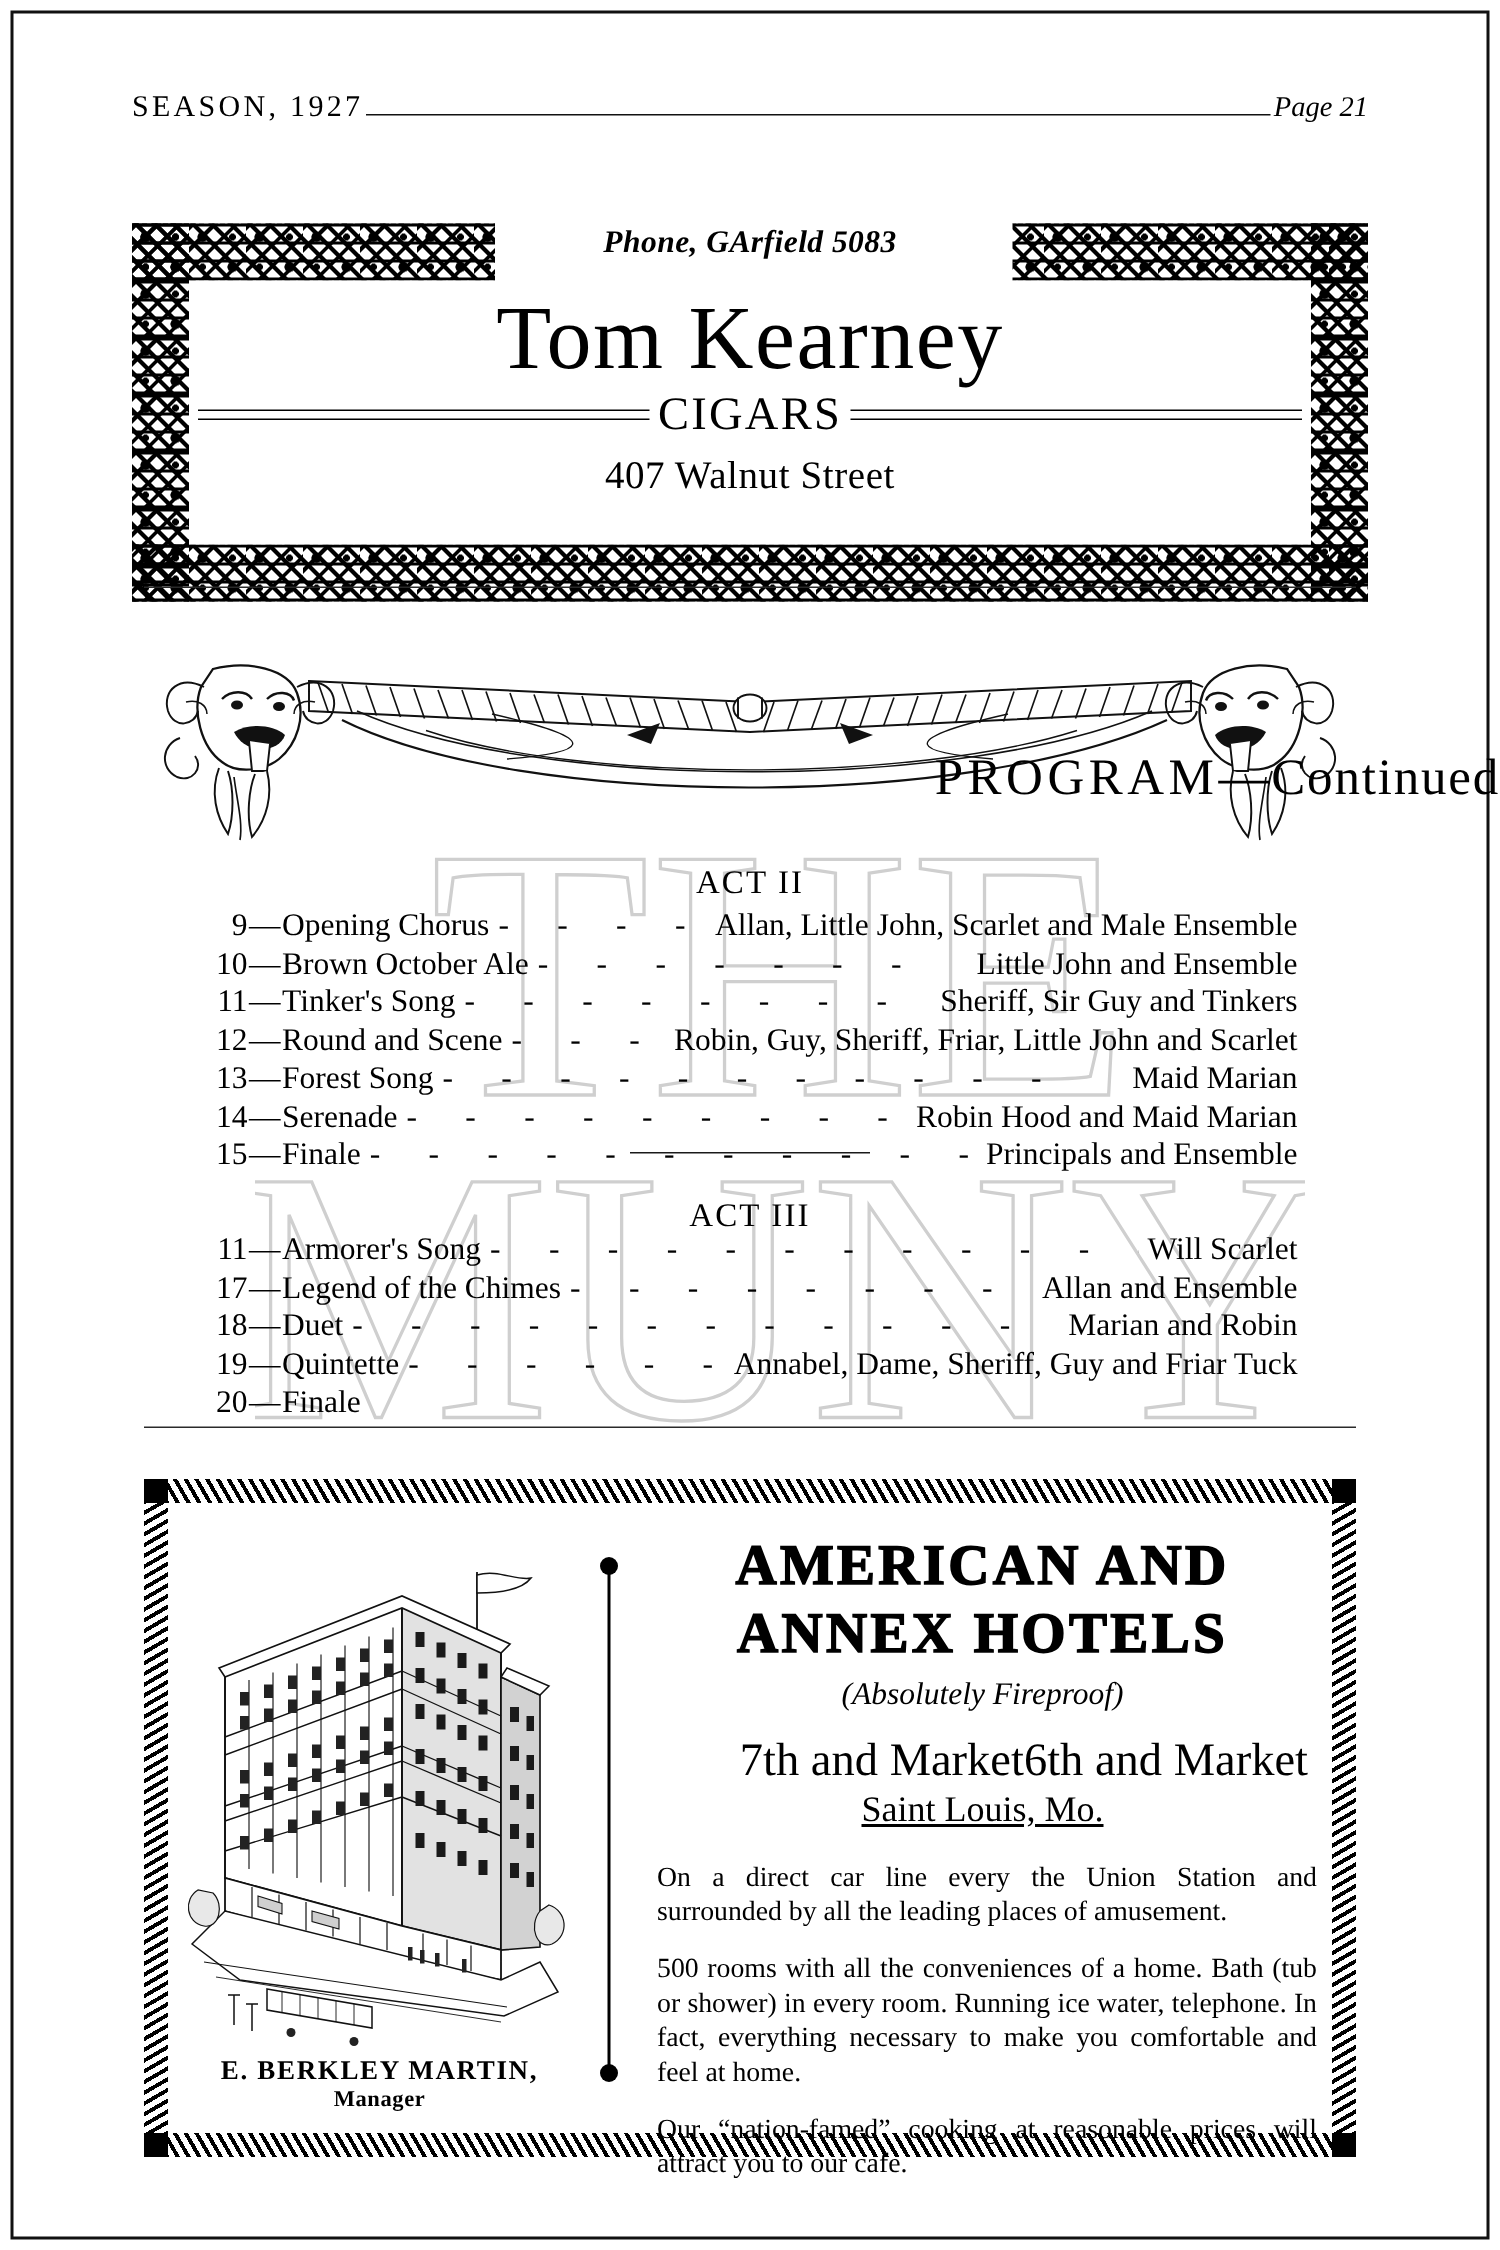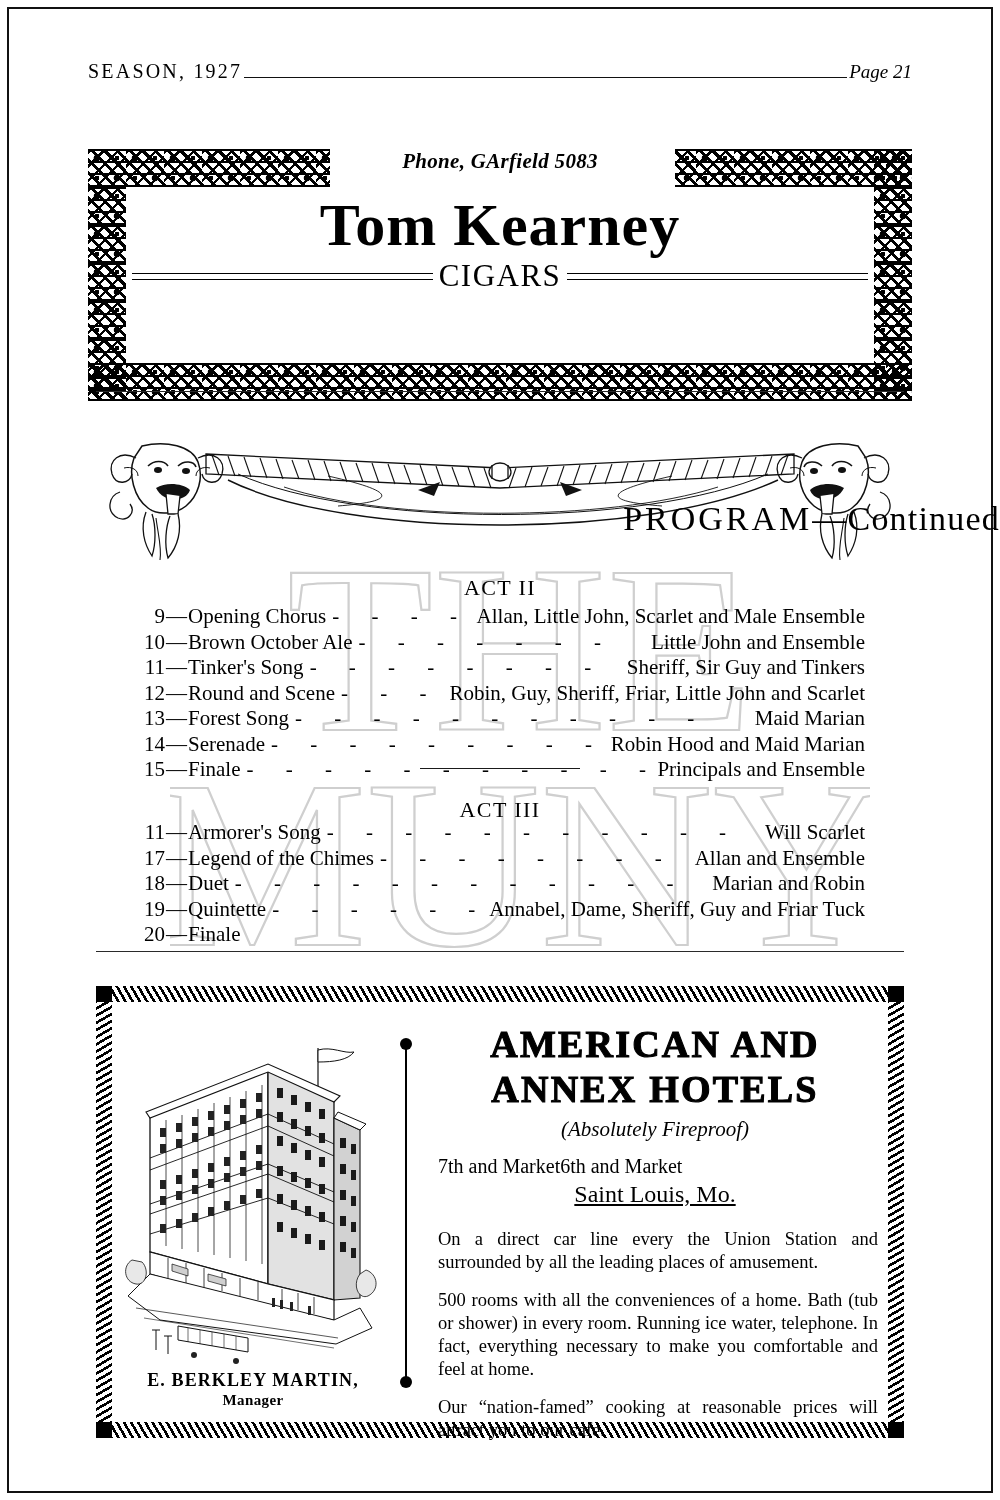--- a/index.html
+++ b/index.html
@@ -95,21 +95,20 @@
     font-style: italic;
     font-weight: 700;
     letter-spacing: 0.3px;
   }
   .cigar-name {
     margin-top: 8px;
     font-size: 60px;
     letter-spacing: 1px;
     line-height: 1.02;
     font-family: "Liberation Serif", serif;
-    font-weight: bold;
   }
   .cigar-sub {
     position: relative;
     margin-top: 4px;
     height: 32px;
     display: flex;
     align-items: center;
     justify-content: center;
   }
   .cigar-sub .rule {
@@ -311,22 +310,22 @@
     -webkit-text-stroke: 1.1px #000;
   }
   .hotel-fireproof {
     text-align: center;
     font-size: 21px;
     font-style: italic;
     margin-top: 5px;
   }
   .hotel-addr-row {
     display: flex;
-    justify-content: flex-start;
-    font-size: 20px;
+    justify-content: flex-end;
+    font-size: 31px;
     margin-top: 13px;
     padding: 0 6px;
   }
   .hotel-city {
     text-align: center;
     font-size: 24px;
     margin-top: 3px;
     text-decoration: underline;
   }
   .hotel-para {
@@ -358,20 +357,21 @@
     <div class="orn-band orn-right"></div>
     <div class="orn-gap"></div>
     <div class="cigar-inner">
       <div class="cigar-phone">Phone, GArfield 5083</div>
       <div class="cigar-name">Tom Kearney</div>
       <div class="cigar-sub">
         <span class="rule"></span>
         <span class="txt">CIGARS</span>
         <span class="rule"></span>
       </div>
+      <div class="cigar-addr">407 Walnut Street</div>
     </div>
   </div>
 
   <div class="hrule rule-a"></div>
 
   <div class="prog-orn">
     <svg width="824" height="130" viewBox="0 0 824 130" fill="none" stroke="#111" stroke-width="1.3">
 
       <path d="M118 22 L412 36 L706 22 L706 42 L412 56 L118 42 Z" fill="#fff"></path>
       <g stroke-width="1.1">

